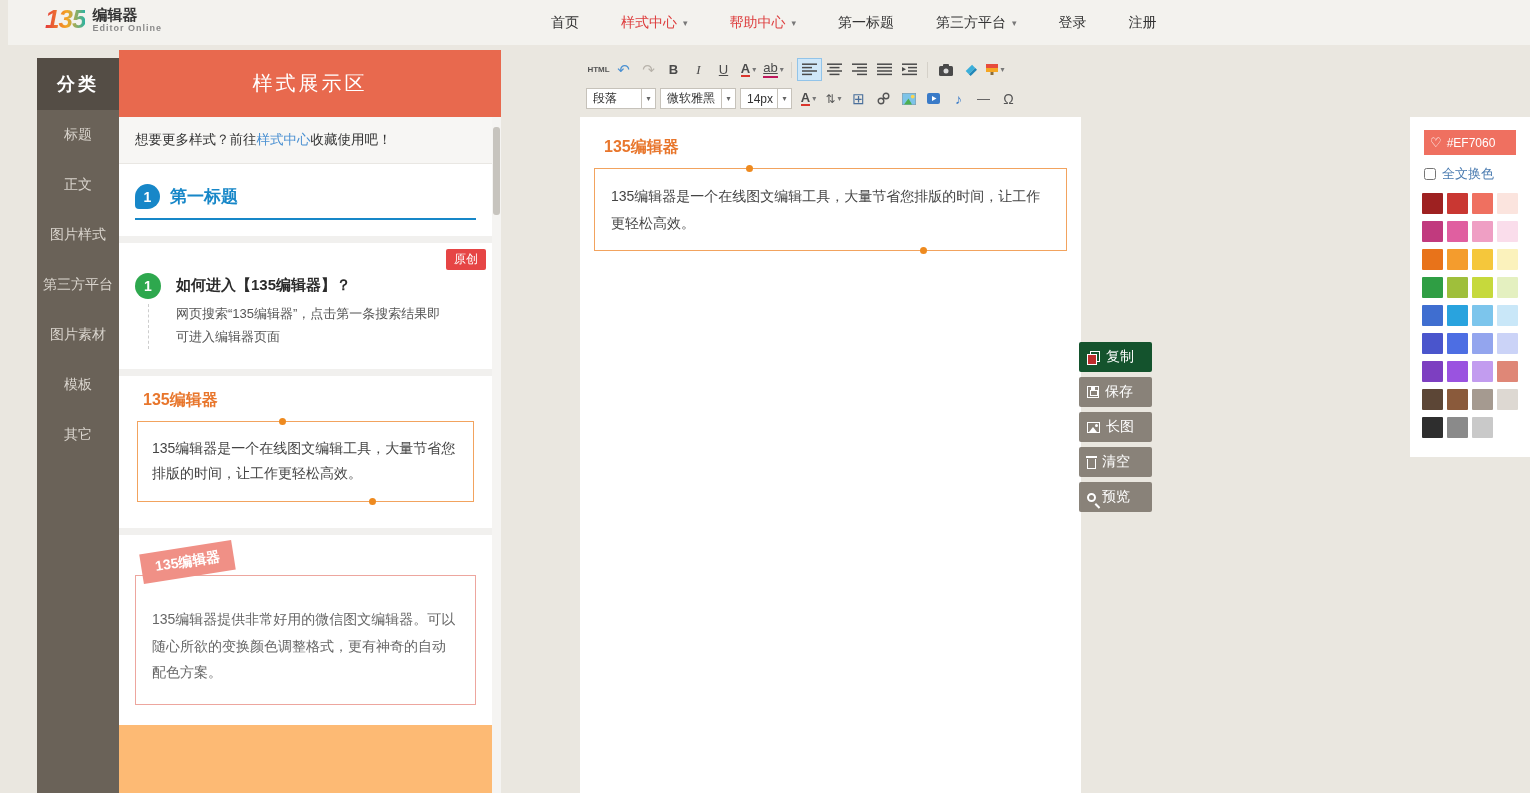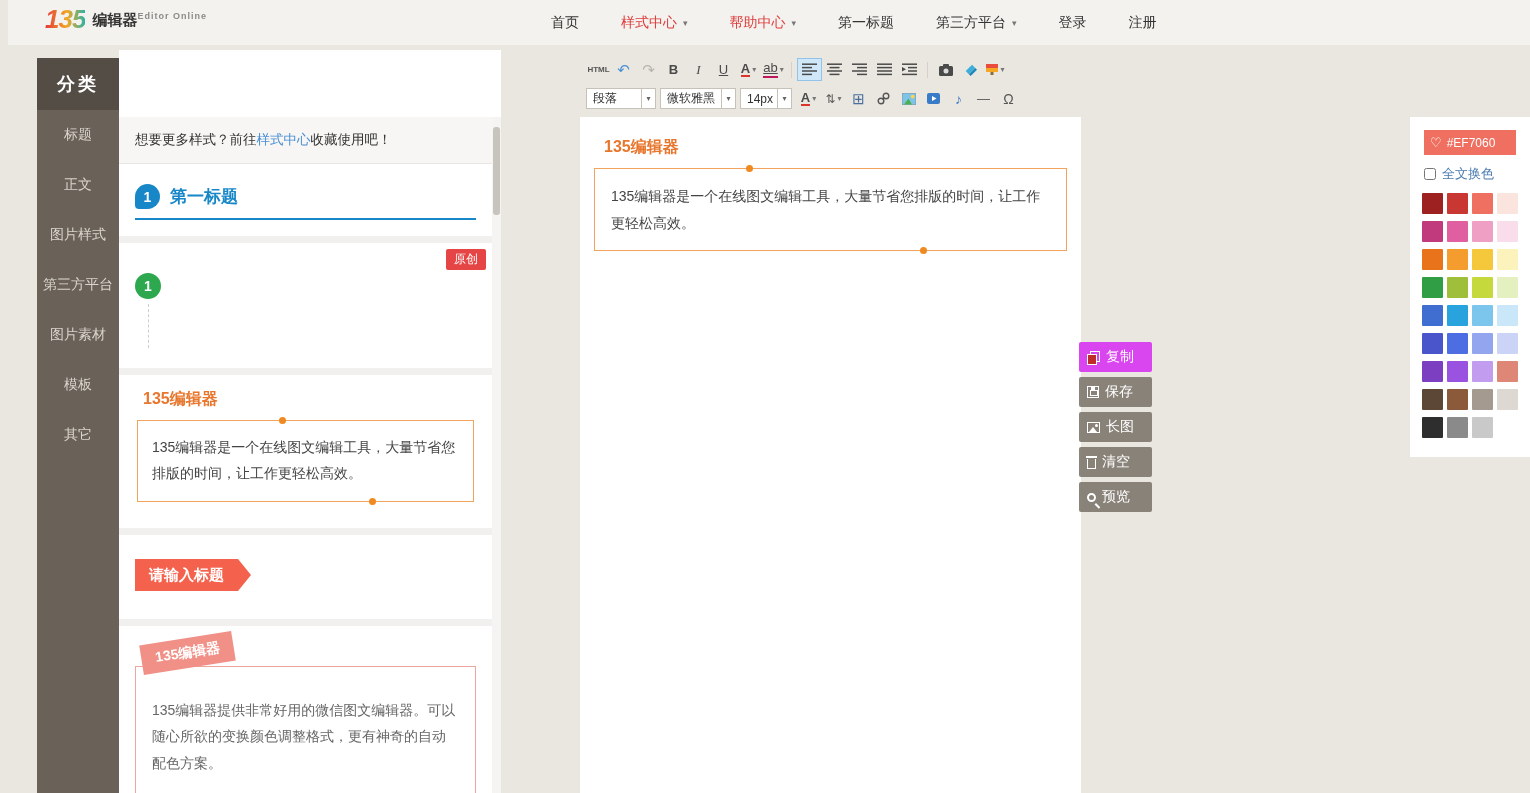--- a/index.html
+++ b/index.html
@@ -14,21 +14,21 @@
   
   .navbar { position:absolute; top:0; left:8px; width:100%; height:45px; background:rgba(255,255,255,0.45); }
   .logo { position:absolute; left:37px; top:4px; display:flex; align-items:center; gap:7px; }
   .logo-num {
     font-size:26px; font-weight:bold; font-style:italic; letter-spacing:-1px;
     color:#E4393C;
     background:linear-gradient(90deg,#E4393C 0%,#F5A623 55%,#2BB3A3 100%);
     -webkit-background-clip:text; background-clip:text;
   }
   @supports (-webkit-background-clip:text) { .logo-num { -webkit-text-fill-color:transparent; } }
-  .logo-txt { display:flex; flex-direction:row; line-height:1.15; }
+  .logo-txt { display:flex; flex-direction:column; line-height:1.15; }
   .logo-name { font-size:15px; font-weight:bold; color:#333; }
   .logo-sub  { font-size:9px; color:#8A8A8A; letter-spacing:1px; font-weight:bold; }
   .nav-links { position:absolute; left:543px; top:0; height:45px; display:flex; align-items:center; gap:42px; font-size:14px; }
   .nav-item { color:#333; text-decoration:none; cursor:pointer; display:flex; align-items:center; gap:4px; white-space:nowrap; }
   .nav-item.red { color:#DD3C3C; }
   .nav-item .caret { font-size:9px; }
 
   
   .sidebar { position:absolute; left:37px; top:58px; width:82px; height:735px; background:#6A6258; }
   .sidebar-header { height:52px; background:#544D45; color:#FFF; font-size:18px; font-weight:bold; letter-spacing:3px;
@@ -123,21 +123,21 @@
   .lh-glyph { font-size:12px; color:#555; }
 
   .editor-content { position:absolute; top:67px; left:0; right:0; bottom:0; background:#FFF; padding:18px 14px; }
   .ed-title { color:#E8762C; font-size:16px; font-weight:bold; margin:2px 0 10px 10px; }
   .ed-box { border:1px solid #F2A35E; position:relative; padding:14px 16px; font-size:14px; color:#444; line-height:1.9; }
 
   
   .float-actions { position:absolute; left:1079px; top:342px; display:flex; flex-direction:column; gap:5px; }
   .fab { width:73px; height:30px; display:flex; align-items:center; gap:6px; padding-left:8px; border:none;
          color:#FFF; font-size:14px; border-radius:2px; background:rgba(128,121,112,0.92); cursor:pointer; font-family:inherit; }
-  .fab.primary { background:#d946ef; }
+  .fab.primary { background:#14532d; }
   .fi { position:relative; display:inline-block; }
   .i-copy { width:13px; height:13px; }
   .i-copy::before { content:""; position:absolute; left:3px; top:0; width:8px; height:9px; border:1px solid #FFF; }
   .i-copy::after  { content:""; position:absolute; left:0; top:3px; width:8px; height:9px; border:1px solid #FFF; background:#BE2C2C; }
   .i-save { width:12px; height:12px; border:1px solid #FFF; }
   .i-save::before { content:""; position:absolute; left:3px; top:0; width:4px; height:3px; background:#FFF; }
   .i-save::after  { content:""; position:absolute; left:2px; bottom:1px; width:6px; height:4px; border:1px solid #FFF; }
   .i-img { width:13px; height:11px; border:1px solid #FFF; }
   .i-img::before { content:""; position:absolute; right:1px; top:1px; width:3px; height:3px; border-radius:50%; background:#FFF; }
   .i-img::after  { content:""; position:absolute; left:1px; bottom:0; border-left:4px solid transparent; border-right:4px solid transparent; border-bottom:5px solid #FFF; }
@@ -193,20 +193,21 @@
   <div class="sidebar-item">标题</div>
   <div class="sidebar-item">正文</div>
   <div class="sidebar-item">图片样式</div>
   <div class="sidebar-item">第三方平台</div>
   <div class="sidebar-item">图片素材</div>
   <div class="sidebar-item">模板</div>
   <div class="sidebar-item">其它</div>
 </aside>
 
 <section class="style-panel">
+  <div class="sp-header">样式展示区</div>
   <div class="sp-body">
     <div class="sp-notice">
       <span>想要更多样式？前往</span>
         <a>样式中心</a>
         <span>收藏使用吧！</span>
     </div>
 
     <div class="sp-item it1">
       <div class="s1-row">
         <span class="s1-circle">1</span>
@@ -215,36 +216,37 @@
       <div class="s1-line"></div>
     </div>
 
     <div class="sp-item it2">
       <span class="badge-original">原创</span>
       <div class="s2-row">
         <div class="s2-left">
           <span class="s2-circle">1</span>
           <span class="s2-tail"></span>
         </div>
+        <div class="s2-content">
+          <div class="s2-title">如何进入【135编辑器】？</div>
+          <div class="s2-body">网页搜索“135编辑器”，点击第一条搜索结果即可进入编辑器页面</div>
+        </div>
       </div>
     </div>
 
     <div class="sp-item it3">
       <div class="orange-title">135编辑器</div>
       <div class="orange-box">
         <span class="odot odot-top"></span>
         <span class="odot odot-bottom"></span>
         <span>135编辑器是一个在线图文编辑工具，大量节省您排版的时间，让工作更轻松高效。</span>
       </div>
     </div>
 
 
-    <div class="sp-item it5">
-      <span class="ribbon">请输入标题</span>
-    </div>
 
     <div class="sp-item it6">
       <span class="pink-tag">135编辑器</span>
       <div class="pink-box">135编辑器提供非常好用的微信图文编辑器。可以随心所欲的变换颜色调整格式，更有神奇的自动配色方案。</div>
     </div>
   </div>
   <div class="sp-scroll">
     <div class="sp-thumb"></div>
   </div>
 </section>

